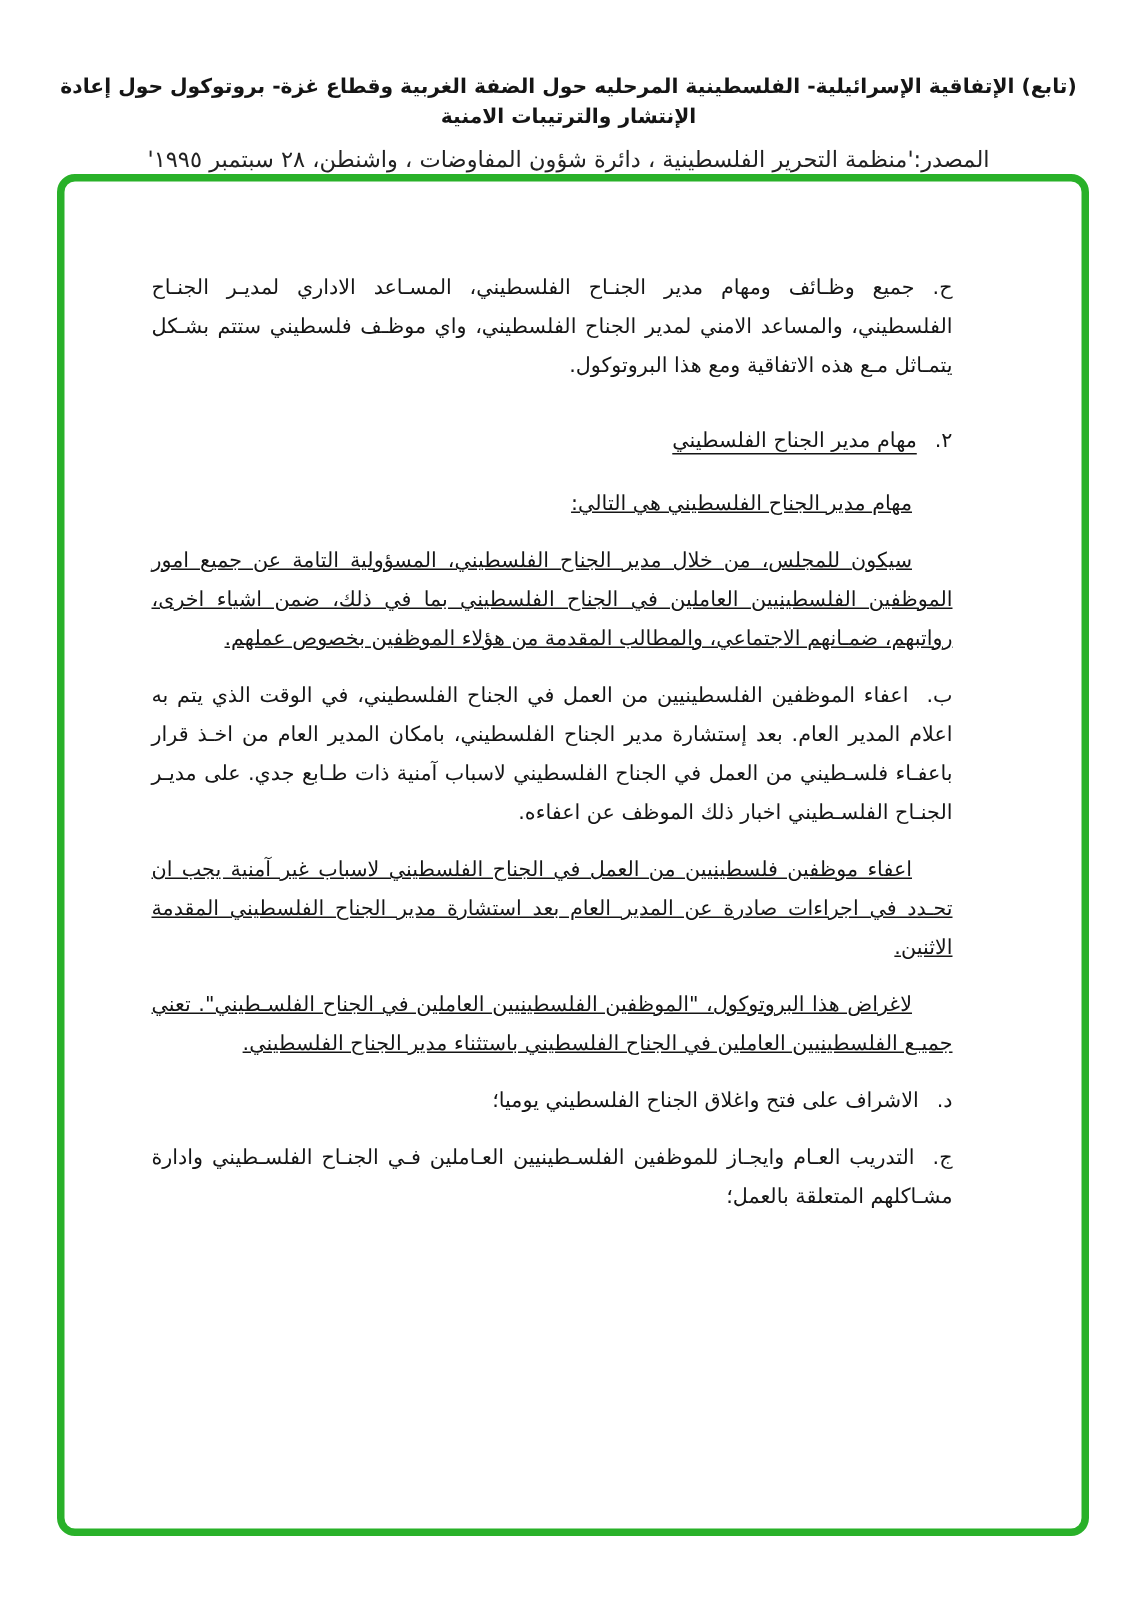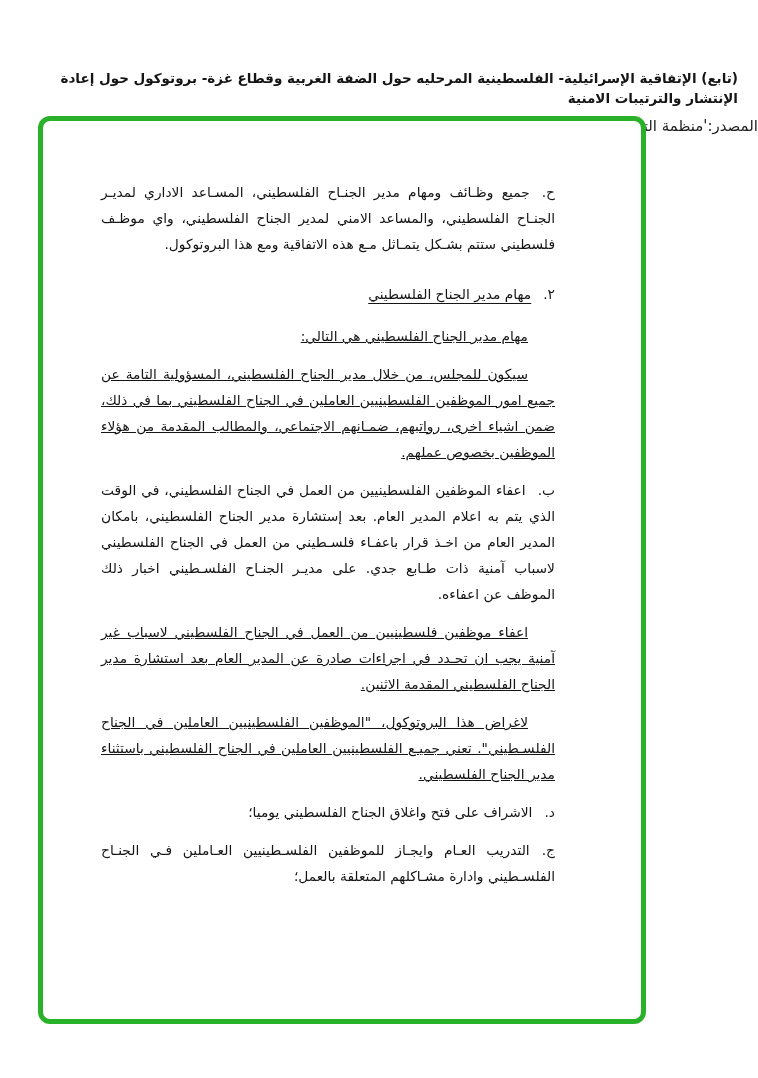--- a/index.html
+++ b/index.html
@@ -12,40 +12,40 @@
     width: 758px;
     height: 1078px;
     background: #ffffff;
     font-family: "DejaVu Sans", sans-serif;
     color: #151515;
     overflow: hidden;
   }
   
   .doc-header {
     direction: rtl;
-    text-align: right;
-    padding-top: 68px;
+    text-align: center;
+    padding-top: 48px;
   }
   .doc-title {
     font-weight: bold;
     font-size: 13.5px;
     line-height: 20px;
     padding: 0 20px;
   }
   .doc-source {
     font-size: 15px;
     margin-top: 9px;
     color: #222;
   }
   
   .frame {
     position: absolute;
     left: 38px;
     top: 116px;
-    width: 608px;
+    width: 688px;
     height: 908px;
     box-sizing: border-box;
     border: 5px solid #29b129;
     border-radius: 12px;
     background: #ffffff;
   }
   .content {
     direction: rtl;
     text-align: justify;
     padding: 58px 86px 20px 58px;

